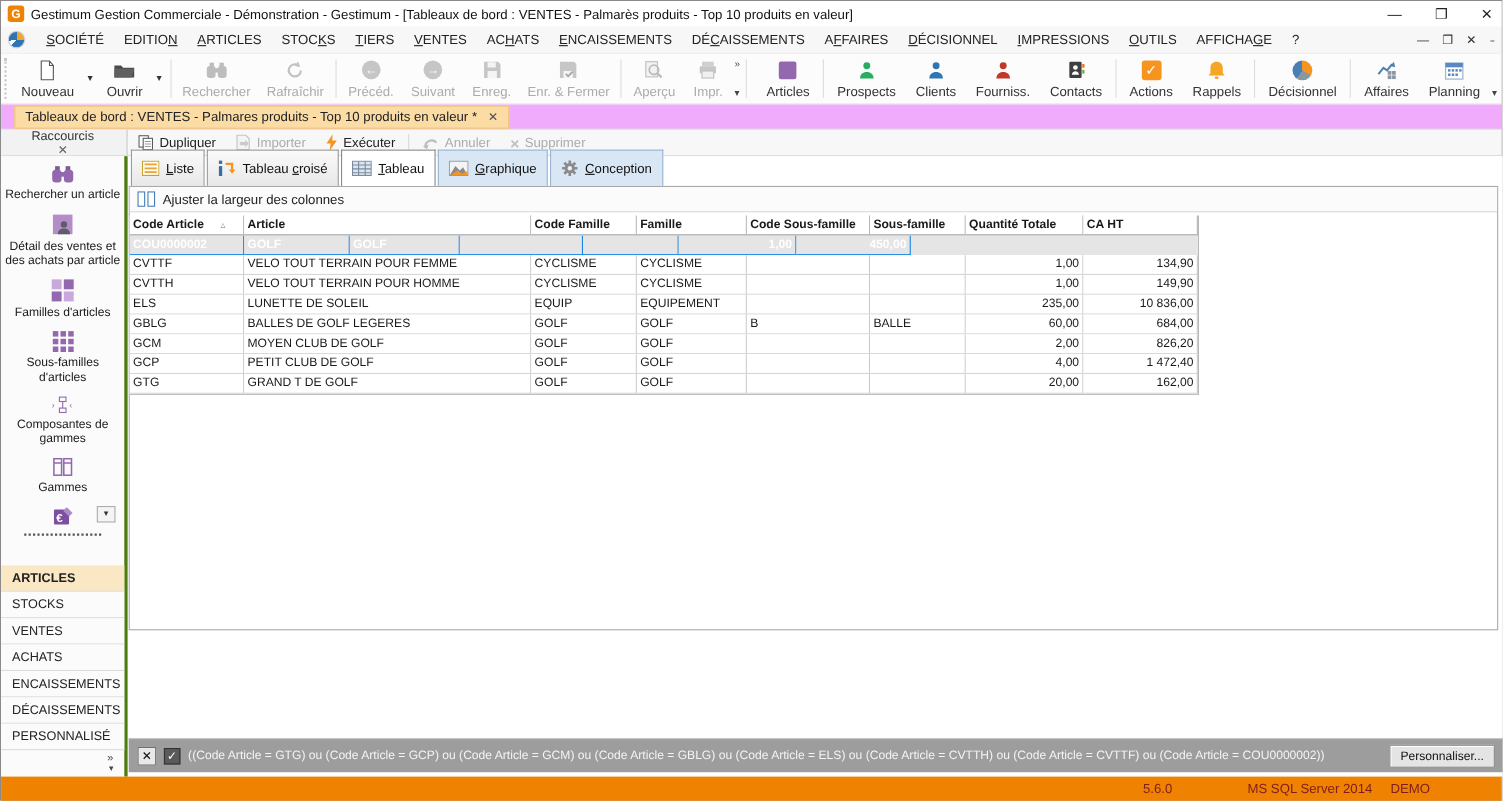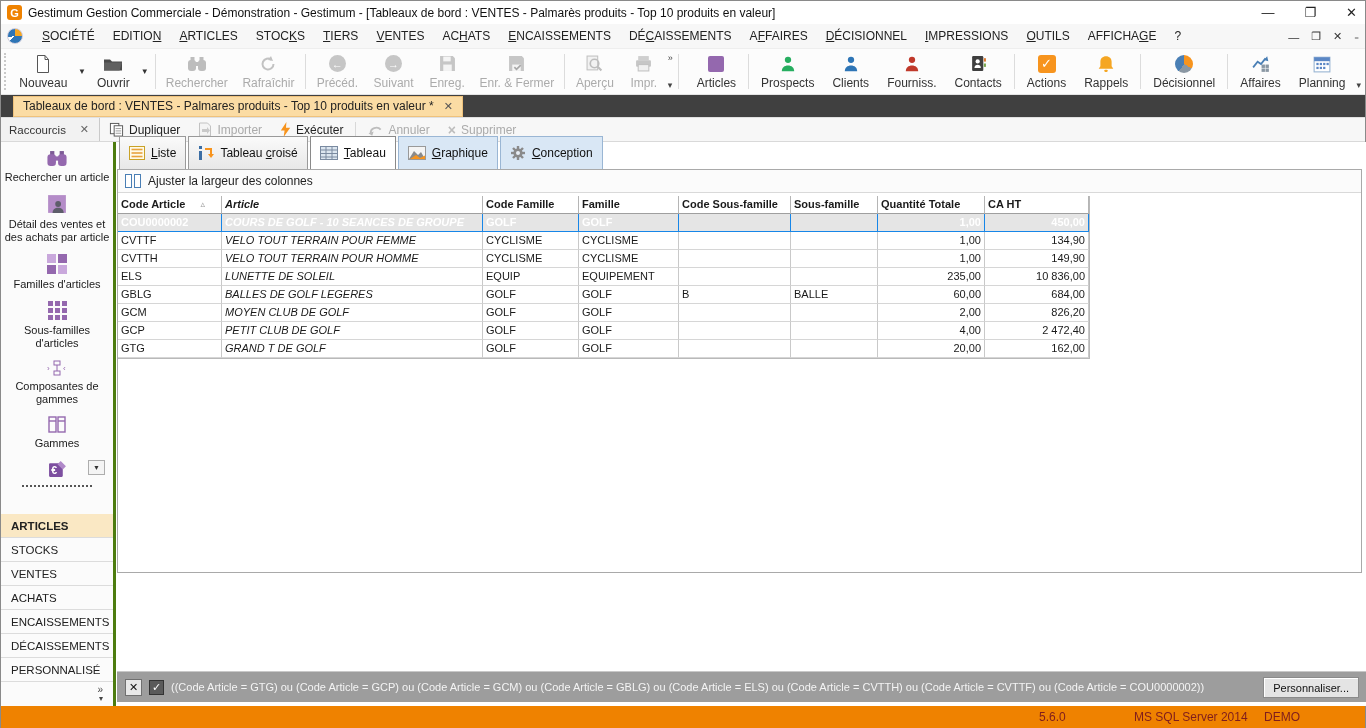--- a/index.html
+++ b/index.html
@@ -33,27 +33,27 @@
   .tsep { width:1px; background:#dcdcdc; margin:5px 3px; }
   .tb-overflow { display:flex; flex-direction:column; justify-content:space-between; padding:4px 2px; font-size:9px; color:#444; }
   .circ { width:17px; height:17px; border-radius:50%; background:#c6c6c6; color:#fff; font-size:11px; font-weight:bold; display:flex; align-items:center; justify-content:center; }
   .rt-group { display:flex; }
   .tbtn .chk { width:18px; height:18px; background:#F7941E; border-radius:3px; color:#fff; font-size:13px; font-weight:bold; display:flex; align-items:center; justify-content:center; }
   .sq-purple { width:16px; height:16px; background:#9468AE; border-radius:2px; }
   .pie { width:18px; height:18px; border-radius:50%; background:conic-gradient(#F7941E 0 120deg,#8a97a3 120deg 215deg,#4a7fb5 215deg 360deg); }
   .toolbar-right-end { display:flex; align-items:flex-end; padding:0 4px 4px 2px; font-size:9px; color:#444; margin-left:auto; }
 
   
-  .doctab-row { position:absolute; left:0; top:94px; width:100%; height:23px; background:#404040; display:flex; align-items:center; border-bottom:1px solid #e0e0e0; }
+  .doctab-row { position:absolute; left:0; top:94px; width:100%; height:23px; background:#f0abfc; display:flex; align-items:center; border-bottom:1px solid #e0e0e0; }
   .doctab { margin-left:12px; height:21px; background:#FBDCA4; border:1px solid #EFC27C; display:flex; align-items:center; gap:10px; padding:0 9px; font-size:12px; color:#222; }
   .doctab .x { font-size:11px; color:#555; }
 
   
   .action-row { position:absolute; left:0; top:117px; width:100%; height:24px; background:#f7f7f7; border-bottom:1px solid #d9d9d9; display:flex; align-items:center; }
-  .panel-hdr { width:99px; height:100%; display:flex; align-items:center; justify-content:space-between; padding:0 10px 0 8px; font-size:11.5px; color:#333; border-right:1px solid #c9c9c9; background:#f2f2f2; }
+  .panel-hdr { width:115px; height:100%; display:flex; align-items:center; justify-content:space-between; padding:0 10px 0 8px; font-size:11.5px; color:#333; border-right:1px solid #c9c9c9; background:#f2f2f2;flex-direction:column; }
   .panel-hdr .x { font-size:11px; color:#666; }
   .abtn { display:flex; align-items:center; gap:5px; padding:0 9px; font-size:12px; color:#222; height:100%; }
   .abtn.disabled { color:#ababab; }
   .asep { width:1px; background:#d8d8d8; margin:4px 3px; height:16px; align-self:center; }
 
   
   .sidebar { position:absolute; left:0; top:141px; width:115px; height:564px; background:#fbfbfb; border-right:3px solid #4d7c0f; }
   .shortcuts { position:absolute; left:0; top:0; width:100%; height:372px; display:flex; flex-direction:column; align-items:center; padding-top:8px; gap:10px; overflow:hidden; }
   .sc-item { display:flex; flex-direction:column; align-items:center; gap:4px; width:100%; }
   .sc-item .sc-label { font-size:11px; line-height:13px; text-align:center; color:#1a1a1a; padding:0 2px; }
@@ -81,21 +81,21 @@
   .adjust-bar { height:23px; border-bottom:1px solid #d9d9d9; display:flex; align-items:center; gap:7px; padding-left:7px; font-size:12px; color:#222; background:#fbfbfb; }
   .adjust-ic { display:flex; gap:2px; }
   .adjust-ic i { width:7px; height:14px; border:1px solid #4a7fb5; background:#fff; }
 
   
   .grid { position:absolute; left:0; top:26px; width:972px; border-right:1px solid #b9b9b9; border-bottom:1px solid #b9b9b9; font-size:11px; }
   .trow { display:flex; height:18px; background:#fff; }
   .trow.hdr { font-weight:bold; }
   .tcell { height:18px; line-height:17px; padding:0 3px; border-right:1px solid #c9c9c9; border-bottom:1px solid #d6d6d6; overflow:hidden; white-space:nowrap; background:inherit; }
   .trow.hdr .tcell { border-bottom:1px solid #9f9f9f; border-right:1px solid #b5b5b5; position:relative; }
-  .c0{width:104px;} .c1{width:261px;font-style:italic;} .c2{width:96px;} .c3{width:100px;} .c4{width:112px;} .c5{width:87px;} .c6{width:107px;text-align:right;} .c7{width:104px;text-align:right;}
+  .c0{width:104px;} .c1{width:261px;} .c2{width:96px;} .c3{width:100px;} .c4{width:112px;} .c5{width:87px;} .c6{width:107px;text-align:right;} .c7{width:104px;text-align:right;}
   .trow.hdr .c6,.trow.hdr .c7 { text-align:left; }
   .trow.selected { background:#e5e5e5; color:#fff; font-weight:bold; }
   .trow.selected .tcell { border-right-color:#1786E8; border-bottom-color:#1786E8; }
   .sort-glyph { position:absolute; right:16px; top:0; color:#9a9a9a; font-size:9px; font-weight:normal; }
 
   .hscroll { position:absolute; left:0; top:507px; width:972px; height:20px; background:#f0f0f0; border:1px solid #dcdcdc; }
   .hscroll .thumb { position:absolute; left:1px; top:1px; height:16px; width:955px; background:#fafafa; border:1px solid #e2e2e2; }
 
   
   .filterbar { position:absolute; left:0; top:529px; width:1250px; height:31px; background:#9d9d9d; border-top:1px solid #c8c8c8; display:flex; align-items:center; gap:7px; padding-left:8px; }
@@ -663,21 +663,20 @@
           <div class="tcell c3">Famille</div>
           <div class="tcell c4">Code Sous-famille</div>
           <div class="tcell c5">Sous-famille</div>
           <div class="tcell c6">Quantité Totale</div>
           <div class="tcell c7">CA HT</div>
         </div>
         <div>
 
             <div class="trow selected">
               <div class="tcell c0">COU0000002</div>
-              <div class="tcell c1">COURS DE GOLF - 10 SEANCES DE GROUPE</div>
               <div class="tcell c2">GOLF</div>
               <div class="tcell c3">GOLF</div>
               <div class="tcell c4"></div>
               <div class="tcell c5"></div>
               <div class="tcell c6">1,00</div>
               <div class="tcell c7">450,00</div>
             </div>
 
             <div class="trow">
               <div class="tcell c0">CVTTF</div>
@@ -735,21 +734,21 @@
             </div>
 
             <div class="trow">
               <div class="tcell c0">GCP</div>
               <div class="tcell c1">PETIT CLUB DE GOLF</div>
               <div class="tcell c2">GOLF</div>
               <div class="tcell c3">GOLF</div>
               <div class="tcell c4"></div>
               <div class="tcell c5"></div>
               <div class="tcell c6">4,00</div>
-              <div class="tcell c7">2 472,40</div>
+              <div class="tcell c7">1 472,40</div>
             </div>
 
             <div class="trow">
               <div class="tcell c0">GTG</div>
               <div class="tcell c1">GRAND T DE GOLF</div>
               <div class="tcell c2">GOLF</div>
               <div class="tcell c3">GOLF</div>
               <div class="tcell c4"></div>
               <div class="tcell c5"></div>
               <div class="tcell c6">20,00</div>

